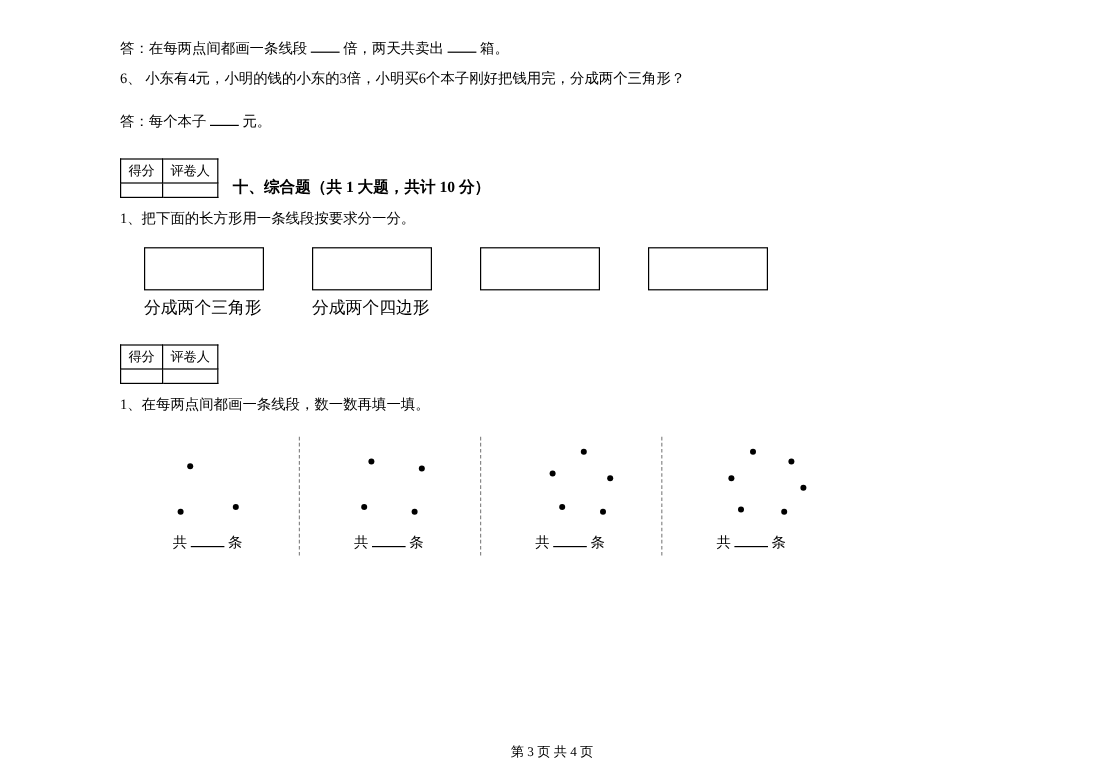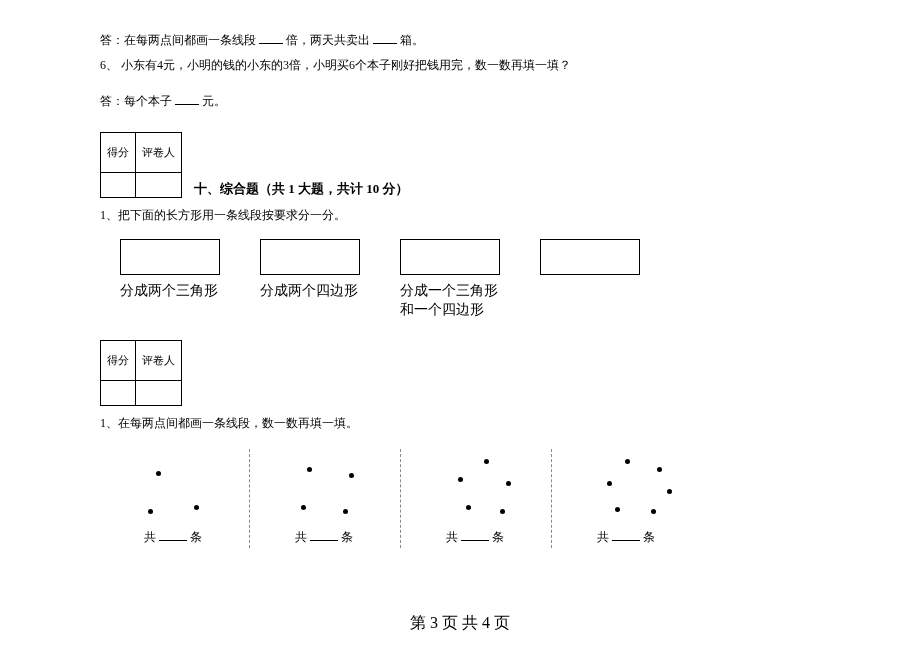--- a/index.html
+++ b/index.html
@@ -24,21 +24,21 @@
     .blank-sm { min-width: 24px; }
     .score-table {
       border-collapse: collapse;
       display: inline-block;
       vertical-align: bottom;
       margin-right: 8px;
     }
     .score-table td {
       border: 1px solid #000;
       font-size: 11px;
-      padding: 12px 6px;
+      padding: 2px 6px;
       text-align: left;
       height: 14px;
     }
     .score-table .empty-row td { height: 12px; }
     .section-row { display: flex; align-items: flex-end; margin-top: 20px; }
     .section-title { font-weight: bold; font-size: 13px; margin-left: 4px; }
     .rects-row { display: flex; gap: 40px; margin: 14px 0 6px 20px; }
     .rect {
       width: 100px; height: 36px;
       border: 1px solid #000;
@@ -66,38 +66,38 @@
     .count-line {
       text-align: left;
       padding-left: 24px;
       margin-top: 2px;
     }
     .footer {
       position: absolute;
       bottom: 16px;
       left: 0; right: 0;
       text-align: center;
-      font-size: 16px;
+      font-size: 11px;
     }
     .gap { height: 10px; }
   </style>
 </head>
 <body>
 
 <div class="line">
   <span>答：在每两点间都画一条线段</span>
   <span class="blank blank-sm"></span>
   <span>倍，两天共卖出</span>
   <span class="blank blank-sm"></span>
   <span>箱。</span>
 </div>
 
 <div class="line">
   <span>6、</span>
-  <span>小东有4元，小明的钱的小东的3倍，小明买6个本子刚好把钱用完，数一数再填一填？</span>
+  <span>小东有4元，小明的钱的小东的3倍，小明买6个本子刚好把钱用完，分成两个三角形？</span>
 </div>
 <div class="gap"></div>
 <div class="line">
   <span>答：每个本子</span>
   <span class="blank blank-sm"></span>
   <span>元。</span>
 </div>
 
 <div class="section-row">
   <table class="score-table">
@@ -119,21 +119,20 @@
 
 <div class="rects-row">
   <div class="rect"></div>
   <div class="rect"></div>
   <div class="rect"></div>
   <div class="rect"></div>
 </div>
 <div class="rect-labels">
   <div class="rect-label">分成两个三角形</div>
   <div class="rect-label">分成两个四边形</div>
-  <div class="rect-label">分成一个三角形和一个四边形</div>
 </div>
 
 <div class="section-row">
   <table class="score-table">
     <tbody>
         <tr>
       <td>得分</td>
       <td>评卷人</td>
     </tr>
     <tr class="empty-row">

